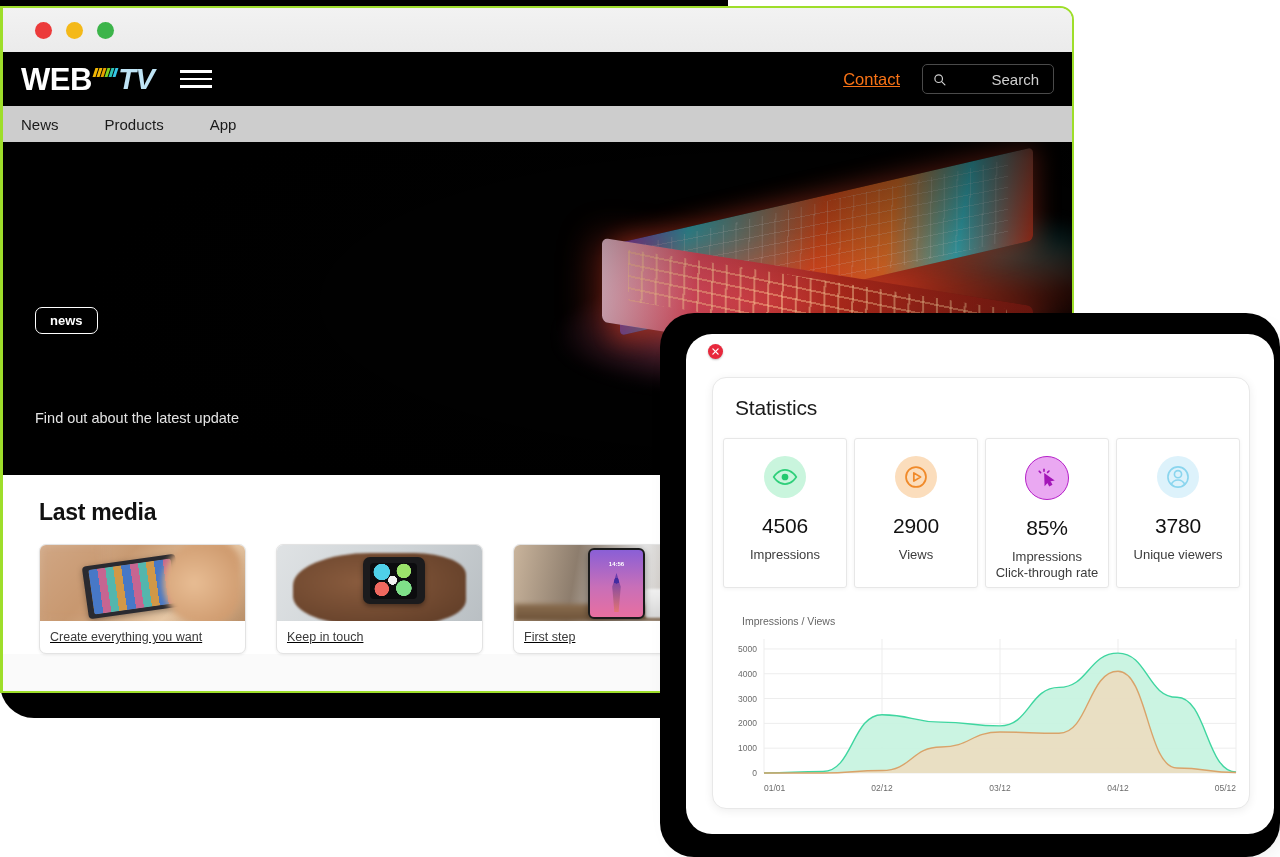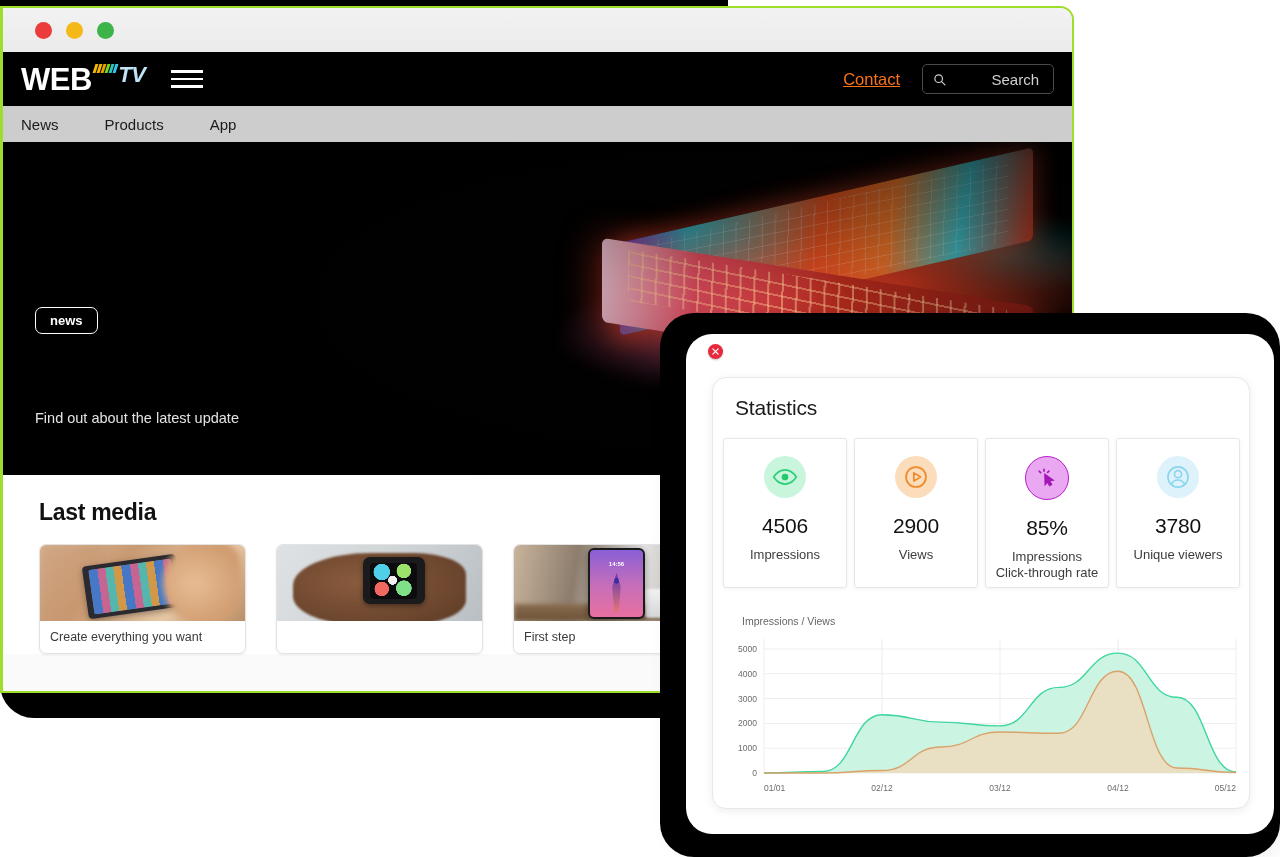--- a/index.html
+++ b/index.html
@@ -32,29 +32,29 @@
   .dot{width:17px;height:17px;border-radius:50%;}
   .dot.red{background:#ec3b3b;}
   .dot.yellow{background:#f4b919;}
   .dot.green{background:#3cb44a;}
 
   
   .site-header{
     height:54px;background:#000;display:flex;align-items:center;
     padding:0 18px 0 18px;
   }
-  .logo{display:flex;align-items:flex-start;gap:0;}
+  .logo{display:flex;align-items:center;gap:0;}
   .logo-web{
     color:#fff;font-size:31px;font-weight:bold;letter-spacing:-0.5px;
     font-family:"Liberation Sans", sans-serif;line-height:1;
   }
   .logo-dashes{display:inline-flex;gap:1.5px;margin:0 1px 13px 2px;transform:skewX(-18deg);}
   .logo-dashes i{display:block;width:2.5px;height:9px;}
   .logo-tv{
-    color:#bfe4f5;font-size:22px;font-weight:bold;font-style:italic;
+    color:#bfe4f5;font-size:29px;font-weight:bold;font-style:italic;
     line-height:1;letter-spacing:-0.5px;margin-left:1px;
   }
   .hamburger{margin-left:26px;display:flex;flex-direction:column;gap:5px;cursor:pointer;}
   .hamburger span{display:block;width:32px;height:2.5px;background:#fff;}
   .header-right{margin-left:auto;display:flex;align-items:center;gap:22px;}
   .contact-link{color:#f97316;font-size:16.5px;}
   .searchbox{
     width:110px;height:28px;border:1px solid #4a4a4a;border-radius:5px;
     display:flex;align-items:center;padding:0 10px;gap:0;
   }
@@ -128,21 +128,21 @@
   .hero-sub{
     position:absolute;left:32px;top:268px;color:#e4e4e4;font-size:14.5px;
   }
 
   
   .lastmedia{background:#fff;padding:24px 0 0 36px;}
   .lm-title{font-size:23px;font-weight:bold;color:#111;margin:0 0 18px 0;letter-spacing:-0.3px;}
   .cards{display:flex;gap:30px;}
   .card{
     width:205px;background:#fff;border:1px solid #e3e3e3;border-radius:7px;
-    overflow:hidden;box-shadow:0 1px 3px rgba(0,0,0,.07);
+    overflow:hidden;box-shadow:0 1px 3px rgba(0,0,0,.07);text-decoration:underline;
   }
   .card-img{height:76px;position:relative;overflow:hidden;}
   .card-cap{font-size:12.5px;color:#3a3a3a;padding:9px 10px;}
 
   
   .art1{background:linear-gradient(135deg,#d9b79a 0%,#c89a72 35%,#e6c7a5 70%,#b98f68 100%);}
   .art1 .tablet{
     position:absolute;left:22%;top:20%;width:46%;height:70%;
     background:#2a2a30;border-radius:4px;transform:rotate(-8deg);
     box-shadow:0 2px 6px rgba(0,0,0,.35);
@@ -309,20 +309,21 @@
             <div class="hand"></div>
         </div>
         <div class="card-cap">Create everything you want</div>
       </div>
 
       <div class="card">
         <div class="card-img art2">
           <div class="wrist"></div>
             <div class="watch"></div>
         </div>
+        <div class="card-cap">Keep in touch</div>
       </div>
 
       <div class="card">
         <div class="card-img art3">
           <div class="desk"></div>
             <div class="kb"></div>
             <div class="phone">
               <div class="ptime">14:56</div>
             </div>
         </div>

